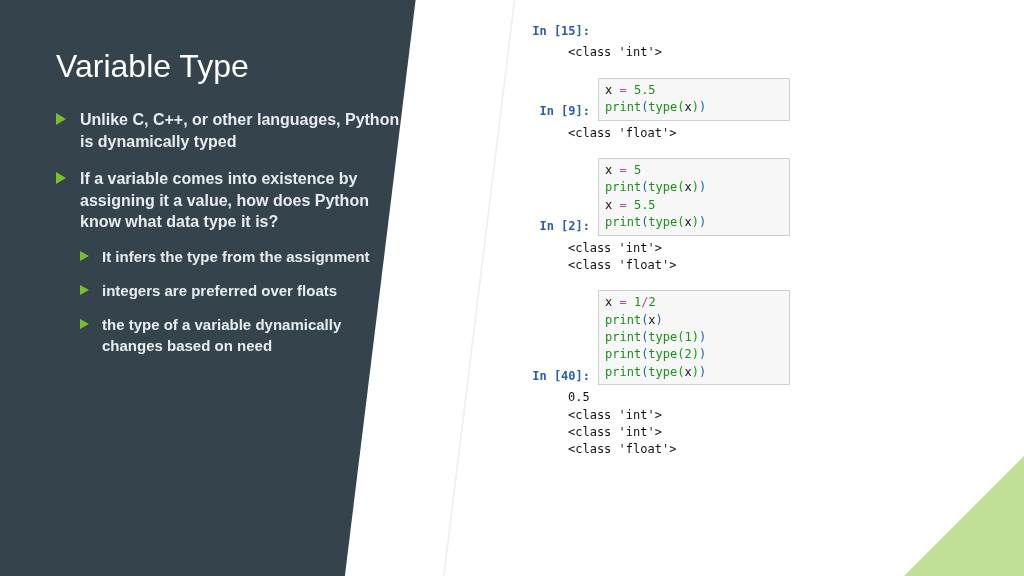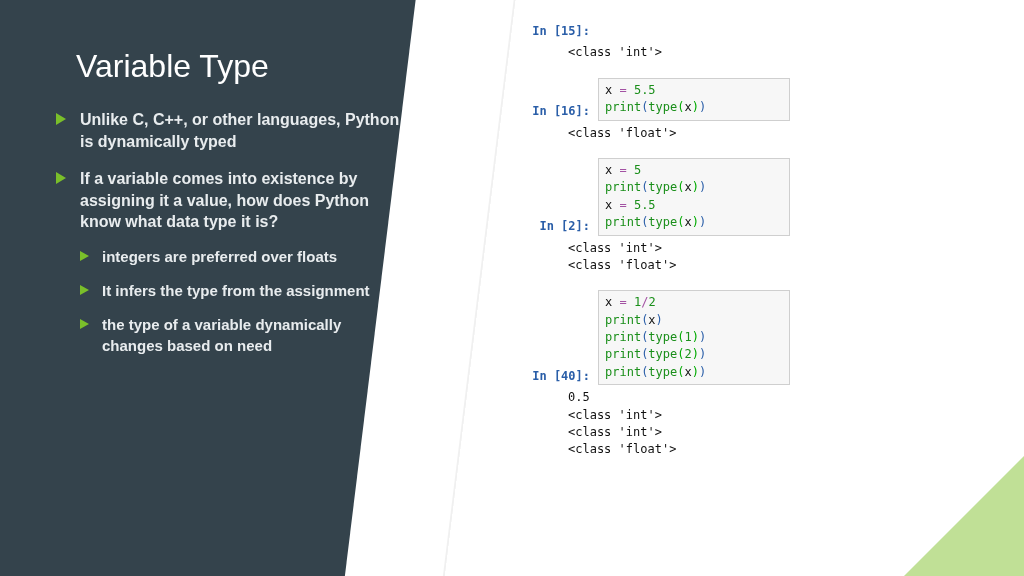--- a/index.html
+++ b/index.html
@@ -4,21 +4,21 @@
 <style>
   * { margin:0; padding:0; box-sizing:border-box; }
   html, body { width:1024px; height:576px; overflow:hidden; font-family:"Segoe UI","Trebuchet MS",Verdana,sans-serif; }
   .slide { position:relative; width:1024px; height:576px; background:#fff; }
 
   .left-panel {
     position:absolute; left:0; top:0; width:430px; height:576px;
     background:#34434c; color:#fff;
     padding:48px 30px 0 56px;
   }
-  .title { font-size:32px; font-weight:400; margin-bottom:24px;margin-left:20px; }
+  .title { font-size:32px; font-weight:400; margin-bottom:24px; }
   ul.bullets { list-style:none; }
   ul.bullets > li { position:relative; padding-left:24px; font-size:16px; line-height:1.35; margin-bottom:16px; color:#e8ecee;font-weight:bold; }
   ul.bullets > li::before {
     content:""; position:absolute; left:0; top:4px;
     width:0; height:0; border-top:6px solid transparent; border-bottom:6px solid transparent;
     border-left:10px solid #7abf2a;
   }
   ul.sub { list-style:none; margin-top:14px; }
   ul.sub > li { position:relative; padding-left:22px; font-size:15px; line-height:1.35; margin-bottom:14px; color:#e8ecee; }
   ul.sub > li::before {
@@ -82,41 +82,41 @@
 
 <div class="slide">
 
   <div class="left-panel">
     <div class="title">Variable Type</div>
     <ul class="bullets">
       <li>Unlike C, C++, or other languages, Python is dynamically typed</li>
       <li>
         <span>If a variable comes into existence by assigning it a value, how does Python know what data type it is?</span>
         <ul class="sub">
+          <li>It infers the type from the assignment</li>
           <li>integers are preferred over floats</li>
-          <li>It infers the type from the assignment</li>
           <li>the type of a variable dynamically changes based on need</li>
         </ul>
       </li>
     </ul>
   </div>
 
   <div class="divider-line"></div>
   <div class="divider"></div>
 
   <div class="code-area" id="code-area">
       <div class="cell">
         <div class="row">
           <div class="prompt">In [15]:</div>
         </div>
         <div class="output">&lt;class 'int'&gt;</div>
       </div>
       <div class="cell">
         <div class="row">
-          <div class="prompt">In [16]:</div>
+          <div class="prompt">In [9]:</div>
           <div class="codebox"><span class="tk-var">x </span><span class="tk-op">=</span><span> </span><span class="tk-num">5.5</span>
 <span class="tk-fn-p">print</span><span class="lp2">(</span><span class="tk-fn-t">type</span><span class="lp">(</span><span class="tk-var">x</span><span class="rp">)</span><span class="rp2">)</span></div>
         </div>
         <div class="output">&lt;class 'float'&gt;</div>
       </div>
       <div class="cell">
         <div class="row">
           <div class="prompt">In [2]:</div>
           <div class="codebox"><span class="tk-var">x </span><span class="tk-op">=</span><span> </span><span class="tk-num">5</span>
 <span class="tk-fn-p">print</span><span class="lp2">(</span><span class="tk-fn-t">type</span><span class="lp">(</span><span class="tk-var">x</span><span class="rp">)</span><span class="rp2">)</span>

